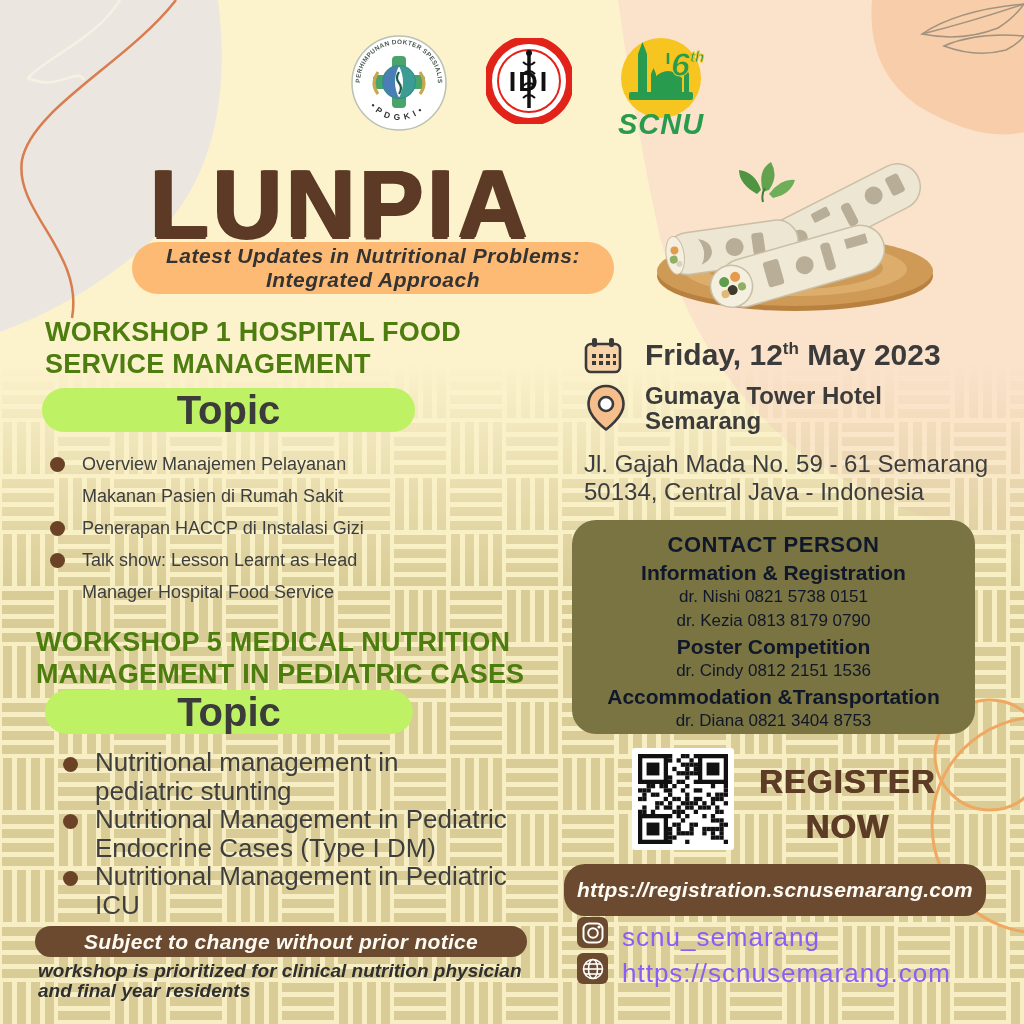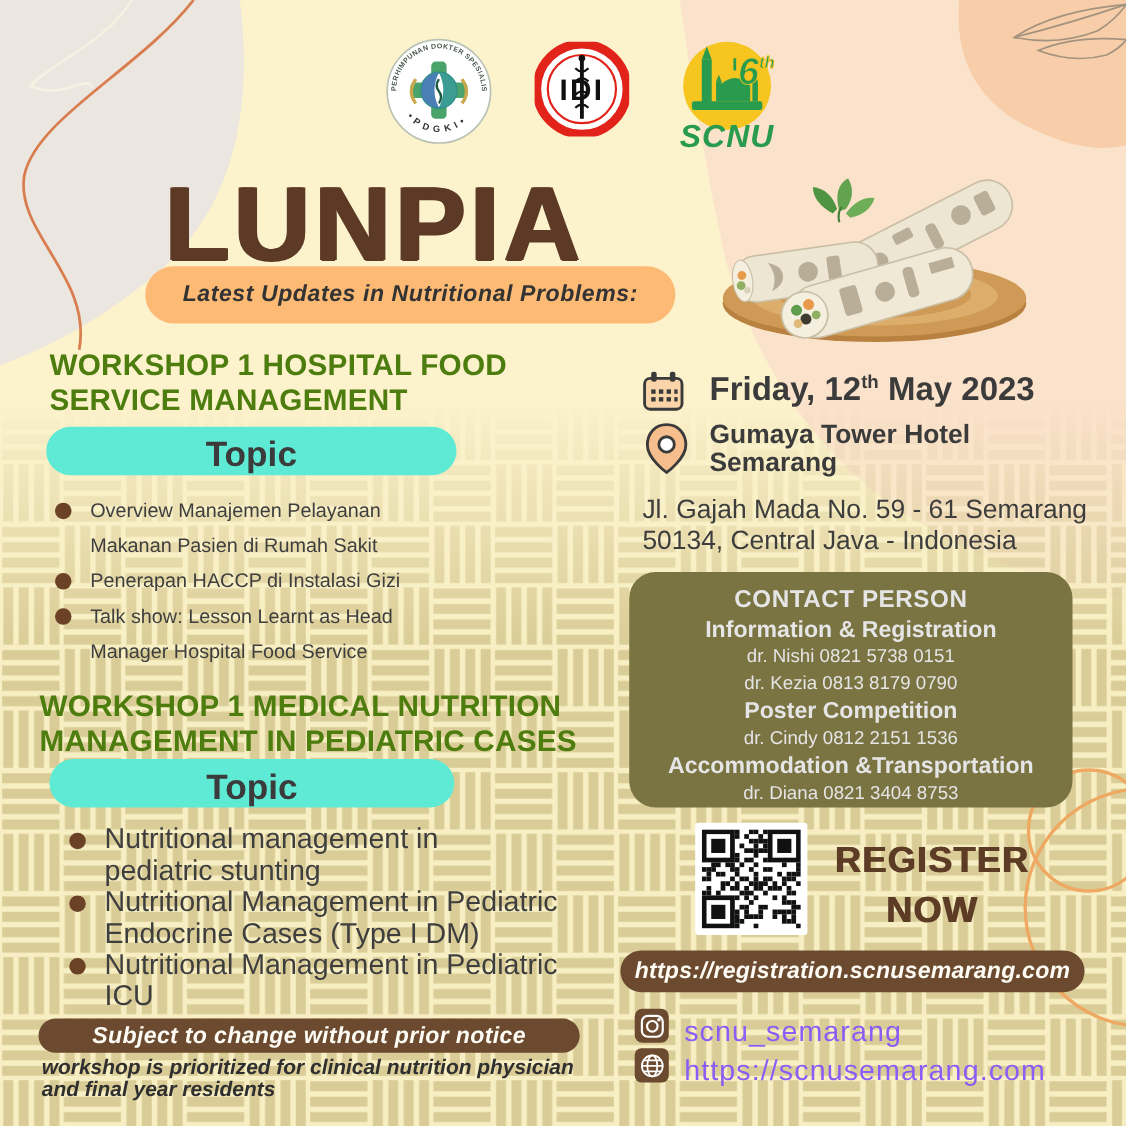--- a/index.html
+++ b/index.html
@@ -27,23 +27,23 @@
     background:#fdba74;display:flex;flex-direction:column;justify-content:center;
     text-align:center;font-size:21px;font-weight:700;font-style:italic;color:#333;
     line-height:1.15;letter-spacing:0.5px;
   }
 
   
   .ws-head{font-size:27px;font-weight:800;color:#4d7c0f;line-height:1.2;letter-spacing:0.2px;}
   .ws1-head{left:45px;top:316px;width:500px;}
   .ws2-head{left:36px;top:626px;width:520px;}
   .topic-pill{
-    background:#5eead4;border-radius:22px;height:44px;
-    display:flex;align-items:flex-end;justify-content:center;
-    font-size:32px;font-weight:800;color:#3B3B3B;
+    background:#bef264;border-radius:22px;height:44px;
+    display:flex;align-items:flex-start;justify-content:center;
+    font-size:40px;font-weight:800;color:#3B3B3B;
   }
   .topic1{left:42px;top:388px;width:373px;}
   .topic2{left:45px;top:690px;width:368px;}
   ul.topics{list-style:none;margin:0;padding:0;}
   ul.topics li{position:relative;padding-left:50px;color:#3E3E3E;}
   ul.topics li::before{
     content:"";position:absolute;left:18px;top:9px;width:15px;height:15px;
     border-radius:50%;background:#6B4226;
   }
   .topics1{left:32px;top:448px;width:500px;font-size:18px;line-height:32px;}
@@ -63,37 +63,37 @@
   }
 
   
   .date-row{left:645px;top:338px;font-size:30px;font-weight:800;color:#3B3B3B;}
   .date-row sup{font-size:17px;}
   .venue-text{left:645px;top:384px;font-size:24px;font-weight:800;color:#3B3B3B;line-height:1.04;}
   .address{left:584px;top:450px;font-size:24px;color:#3D3D3D;line-height:28px;}
 
   .contact-box{
     left:572px;top:520px;width:403px;height:214px;border-radius:24px;
-    background:#7A7342;color:#e5e5e5;text-align:center;padding-top:12px;box-sizing:border-box;
+    background:#7A7342;color:#0f172a;text-align:center;padding-top:12px;box-sizing:border-box;
   }
   .c-head{font-size:22px;font-weight:800;letter-spacing:0.5px;margin-bottom:3px;}
   .c-title{font-size:21px;font-weight:800;margin-top:2px;}
   .c-line{font-size:17px;line-height:24px;}
 
   .qr-box{
     left:632px;top:748px;width:102px;height:102px;background:#fff;border-radius:3px;
     display:flex;align-items:center;justify-content:center;
   }
   .register-now{
     left:752px;top:760px;width:190px;text-align:center;
     font-size:33px;font-weight:900;letter-spacing:1px;color:#5D3C26;line-height:1.35;
     text-shadow:1px 0 0 #5D3C26;
   }
   .url-pill{
-    left:564px;top:864px;width:422px;height:38px;border-radius:21px;
+    left:564px;top:864px;width:422px;height:52px;border-radius:21px;
     background:#6B4A2F;display:flex;align-items:center;justify-content:center;
     color:#FDFBF4;font-size:21px;font-weight:800;font-style:italic;letter-spacing:0.2px;
   }
   .social-label{font-size:26px;color:#8b5cf6;letter-spacing:1px;}
   .icon-tile{
     width:31px;height:31px;border-radius:7px;background:#6B4A2F;
     display:flex;align-items:center;justify-content:center;
   }
 </style>
 </head>
@@ -217,20 +217,21 @@
       <text x="55" y="42" font-size="34" font-weight="900" font-style="italic" fill="#289B4E" stroke="#F6C51F" stroke-width="0.8">
         <tspan>6</tspan><tspan font-size="15" dy="-14">th</tspan>
       </text>
       <text x="45" y="100" text-anchor="middle" font-size="29" font-weight="900" font-style="italic" fill="#289B4E" letter-spacing="1">SCNU</text>
     </svg>
   </div>
 
   <h1 class="abs main-title" style="margin:0">LUNPIA</h1>
   <div class="abs subtitle-pill">
     <span>Latest Updates in Nutritional Problems:</span>
+    <span>Integrated Approach</span>
   </div>
 
   <div class="abs" style="left:645px;top:150px">
     <svg width="300" height="170" viewBox="0 0 300 170">
       <ellipse cx="150" cy="126" rx="138" ry="35" fill="#B9813F"></ellipse>
       <ellipse cx="150" cy="121" rx="138" ry="35" fill="#CE9A55"></ellipse>
       <ellipse cx="150" cy="119" rx="112" ry="27" fill="#DCAD6B"></ellipse>
       <ellipse cx="150" cy="118" rx="88" ry="21" fill="#CE9A55"></ellipse>
 
       <g transform="rotate(-27 185 70)">
@@ -299,21 +300,21 @@
     <li>
         <span>Penerapan HACCP di Instalasi Gizi</span>
       </li>
     <li>
         <span>Talk show: Lesson Learnt as Head</span>
         <span>Manager Hospital Food Service</span>
       </li>
   </ul>
 
   <h2 class="abs ws-head ws2-head" style="margin:0">
-    <span style="display:block">WORKSHOP 1 MEDICAL NUTRITION</span>
+    <span style="display:block">WORKSHOP 5 MEDICAL NUTRITION</span>
     <span style="display:block">MANAGEMENT IN PEDIATRIC CASES</span>
   </h2>
   <div class="abs topic-pill topic2">
     <span>Topic</span>
   </div>
   <ul class="abs topics topics2">
     <li>
         <span>Nutritional management in</span>
         <span>pediatric stunting</span>
       </li>

